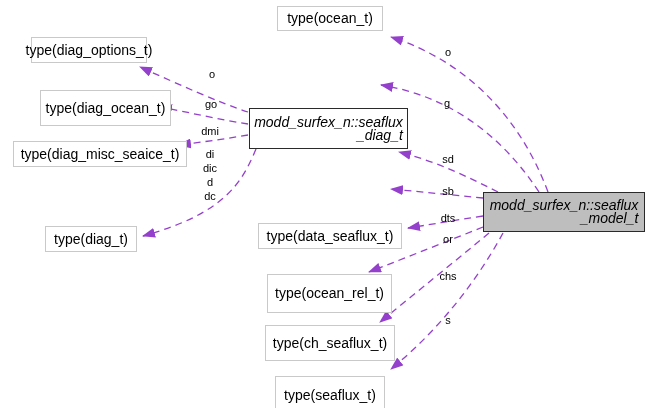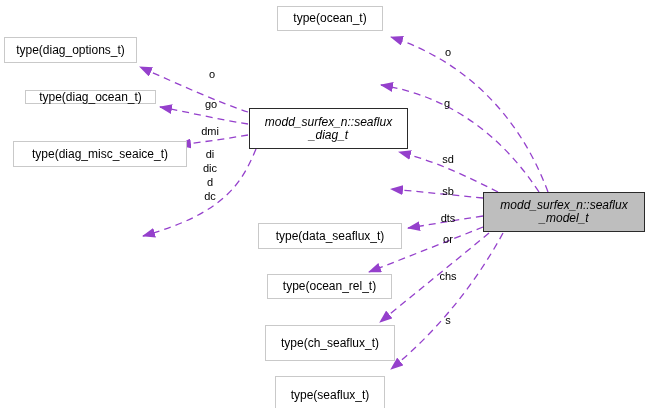--- a/index.html
+++ b/index.html
@@ -16,26 +16,26 @@
     stroke:#9540cc;
     stroke-width:1.3;
     stroke-dasharray:7 5;
   }
   .node{
     position:absolute;
     box-sizing:border-box;
     background:#ffffff;
     border:1px solid #c9c9c9;
     color:#000;
-    font-size:12px;
+    font-size:14px;
     line-height:13px;
     display:flex;
     align-items:center;
     justify-content:center;
-    text-align:center;
+    text-align:right;
     white-space:pre-line;
     cursor:pointer;
   }
   .node.main{
     border:1.5px solid #2a2a2a;
     font-style:italic;
   }
   .node.selected{
     background:#bebebe;
   }
@@ -71,27 +71,28 @@
     <path class="edge" d="M539,192 C500,133 448,96 381,85" marker-end="url(#arrow)"></path>
     <path class="edge" d="M498,192 C468,177 438,162 399,152" marker-end="url(#arrow)"></path>
     <path class="edge" d="M483,198 C453,195 422,192 391,189" marker-end="url(#arrow)"></path>
     <path class="edge" d="M483,216 C456,220 434,224 408,228" marker-end="url(#arrow)"></path>
     <path class="edge" d="M483,227 C448,241 410,256 369,272" marker-end="url(#arrow)"></path>
     <path class="edge" d="M489,233 C454,262 418,291 380,322" marker-end="url(#arrow)"></path>
     <path class="edge" d="M503,233 C477,281 438,331 391,369" marker-end="url(#arrow)"></path>
   </svg>
 
   <div class="node" style="left:277px;top:6px;width:106px;height:25px">type(ocean_t)</div>
-  <div class="node" style="left:4px;top:37px;width:133px;height:26px">type(diag_options_t)</div>
-  <div class="node" style="left:25px;top:90px;width:131px;height:14px">type(diag_ocean_t)</div>
+  <div class="node" style="left:31px;top:37px;width:116px;height:26px">type(diag_options_t)</div>
+  <div class="node" style="left:40px;top:90px;width:131px;height:36px">type(diag_ocean_t)</div>
   <div class="node" style="left:13px;top:141px;width:174px;height:26px">type(diag_misc_seaice_t)</div>
   <div class="node main" style="left:249px;top:108px;width:159px;height:41px">modd_surfex_n::seaflux
 _diag_t</div>
+  <div class="node" style="left:45px;top:226px;width:92px;height:26px">type(diag_t)</div>
   <div class="node" style="left:258px;top:223px;width:144px;height:26px">type(data_seaflux_t)</div>
-  <div class="node" style="left:267px;top:274px;width:125px;height:25px">type(ocean_rel_t)</div>
+  <div class="node" style="left:267px;top:274px;width:125px;height:39px">type(ocean_rel_t)</div>
   <div class="node" style="left:265px;top:325px;width:130px;height:36px">type(ch_seaflux_t)</div>
   <div class="node" style="left:275px;top:376px;width:110px;height:39px">type(seaflux_t)</div>
   <div class="node main selected" style="left:483px;top:192px;width:162px;height:40px">modd_surfex_n::seaflux
 _model_t</div>
 
   <div class="edge-label" style="left:448px;top:52px">o</div>
   <div class="edge-label" style="left:447px;top:103px">g</div>
   <div class="edge-label" style="left:448px;top:159px">sd</div>
   <div class="edge-label" style="left:448px;top:191px">sb</div>
   <div class="edge-label" style="left:448px;top:218px">dts</div>

